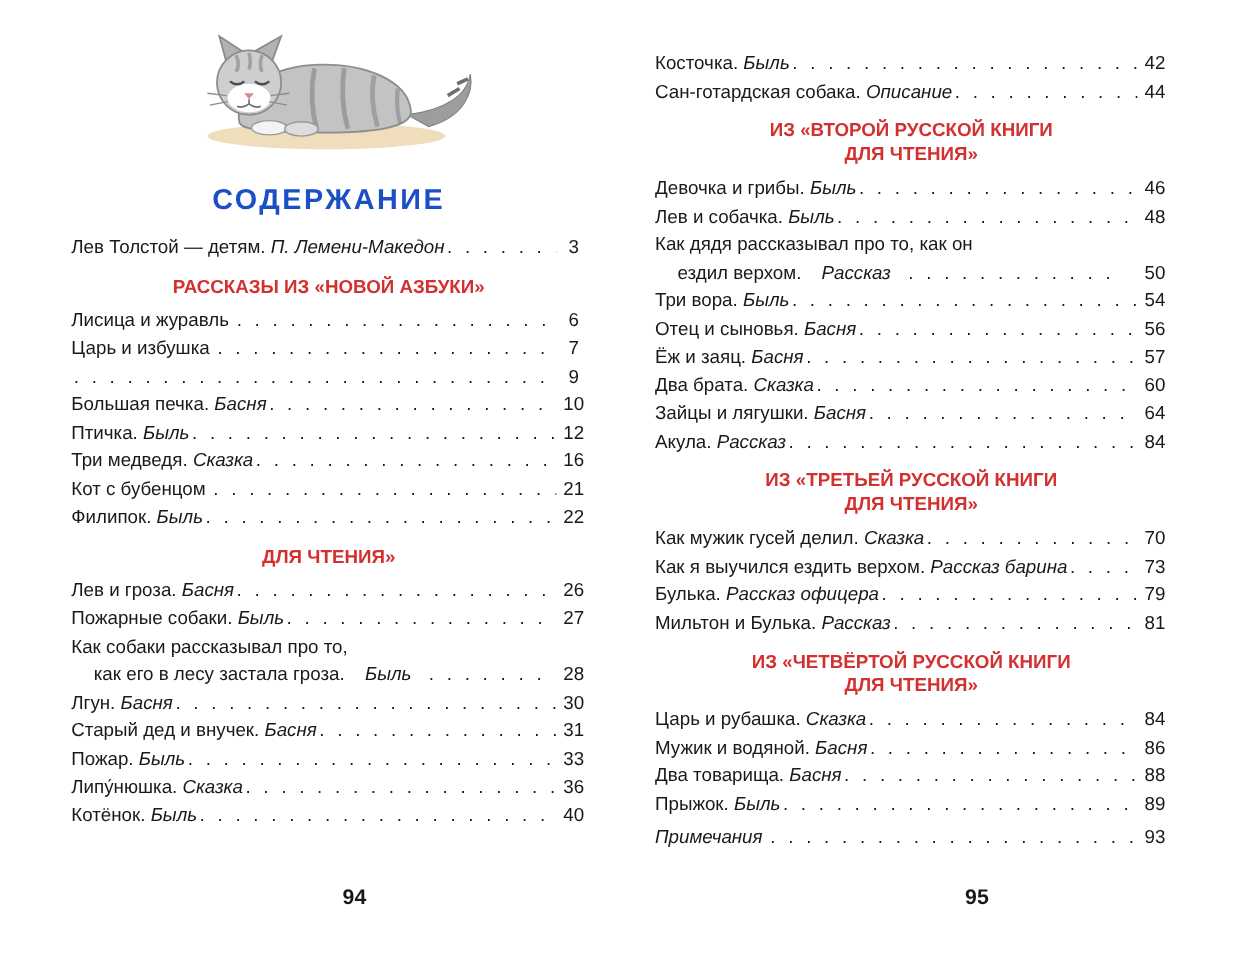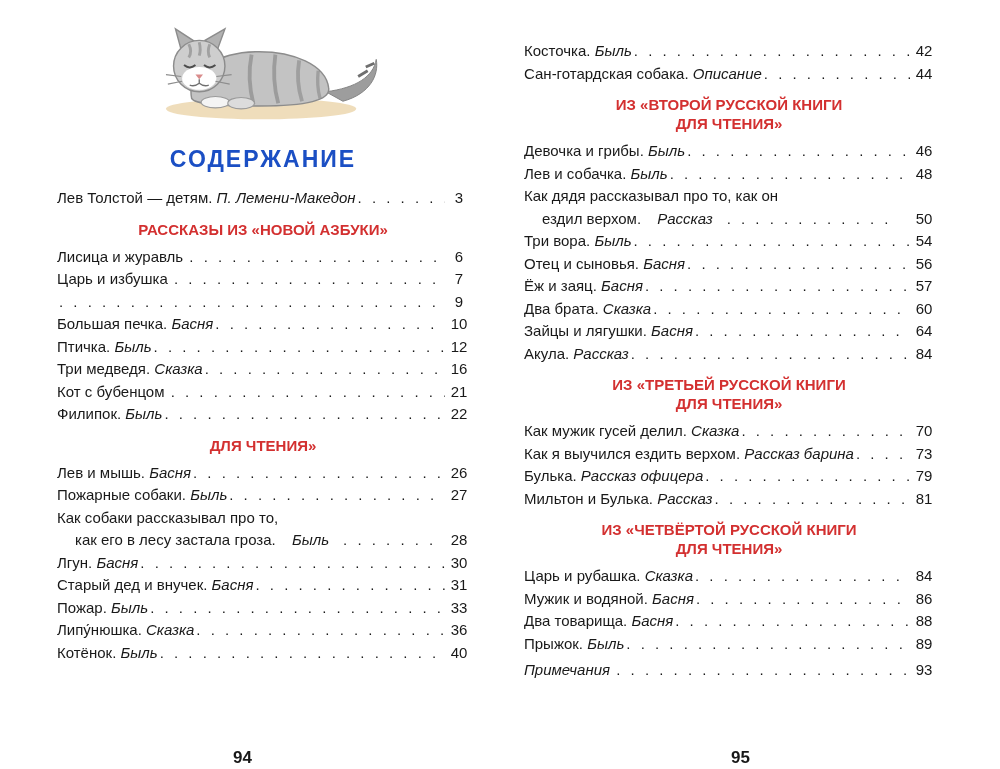--- a/index.html
+++ b/index.html
@@ -68,22 +68,21 @@
     text-align: center;
     margin: 10px 0 7px 0;
   }
 
   .page-number {
     position: absolute;
     top: 708px;
     font-weight: bold;
     font-size: 17px;
     width: 60px;
-    text-align: left;
-    margin-top: 40px;
+    text-align: right;
   }
   #page-number-left  { left: 233px; }
   #page-number-right { left: 731px; }
 </style>
 </head>
 <body>
 
 <div class="page-col" id="left-col">
   <div class="cat-wrap">
     <svg width="250" height="118" viewBox="0 0 260 124">
@@ -119,21 +118,21 @@
       <div class="toc-entry"><span class="et">Царь и избушка </span><span class="dots"></span><span class="pg">7</span></div>
       <div class="toc-entry"><span class="dots"></span><span class="pg">9</span></div>
       <div class="toc-entry"><span class="et">Большая печка. </span><span class="eg">Басня</span><span class="dots"></span><span class="pg">10</span></div>
       <div class="toc-entry"><span class="et">Птичка. </span><span class="eg">Быль</span><span class="dots"></span><span class="pg">12</span></div>
       <div class="toc-entry"><span class="et">Три медведя. </span><span class="eg">Сказка</span><span class="dots"></span><span class="pg">16</span></div>
       <div class="toc-entry"><span class="et">Кот с бубенцом </span><span class="dots"></span><span class="pg">21</span></div>
       <div class="toc-entry"><span class="et">Филипок. </span><span class="eg">Быль</span><span class="dots"></span><span class="pg">22</span></div>
       <div class="toc-heading">
         <div>ДЛЯ ЧТЕНИЯ»</div>
       </div>
-      <div class="toc-entry"><span class="et">Лев и мышь. </span><span class="eg">Басня</span><span class="dots"></span><span class="pg">26</span></div>
+      <div class="toc-entry"><span class="et">Лев и гроза. </span><span class="eg">Басня</span><span class="dots"></span><span class="pg">26</span></div>
       <div class="toc-entry"><span class="et">Пожарные собаки. </span><span class="eg">Быль</span><span class="dots"></span><span class="pg">27</span></div>
       <div class="entry-cont-first">Как собаки рассказывал про то,</div>
       <div class="toc-entry indented"><span class="et">как его в лесу застала гроза. </span><span class="eg">Быль</span><span class="dots"></span><span class="pg">28</span></div>
       <div class="toc-entry"><span class="et">Лгун. </span><span class="eg">Басня</span><span class="dots"></span><span class="pg">30</span></div>
       <div class="toc-entry"><span class="et">Старый дед и внучек. </span><span class="eg">Басня</span><span class="dots"></span><span class="pg">31</span></div>
       <div class="toc-entry"><span class="et">Пожар. </span><span class="eg">Быль</span><span class="dots"></span><span class="pg">33</span></div>
       <div class="toc-entry"><span class="et">Липу́нюшка. </span><span class="eg">Сказка</span><span class="dots"></span><span class="pg">36</span></div>
       <div class="toc-entry"><span class="et">Котёнок. </span><span class="eg">Быль</span><span class="dots"></span><span class="pg">40</span></div>
     </div>
 </div>

